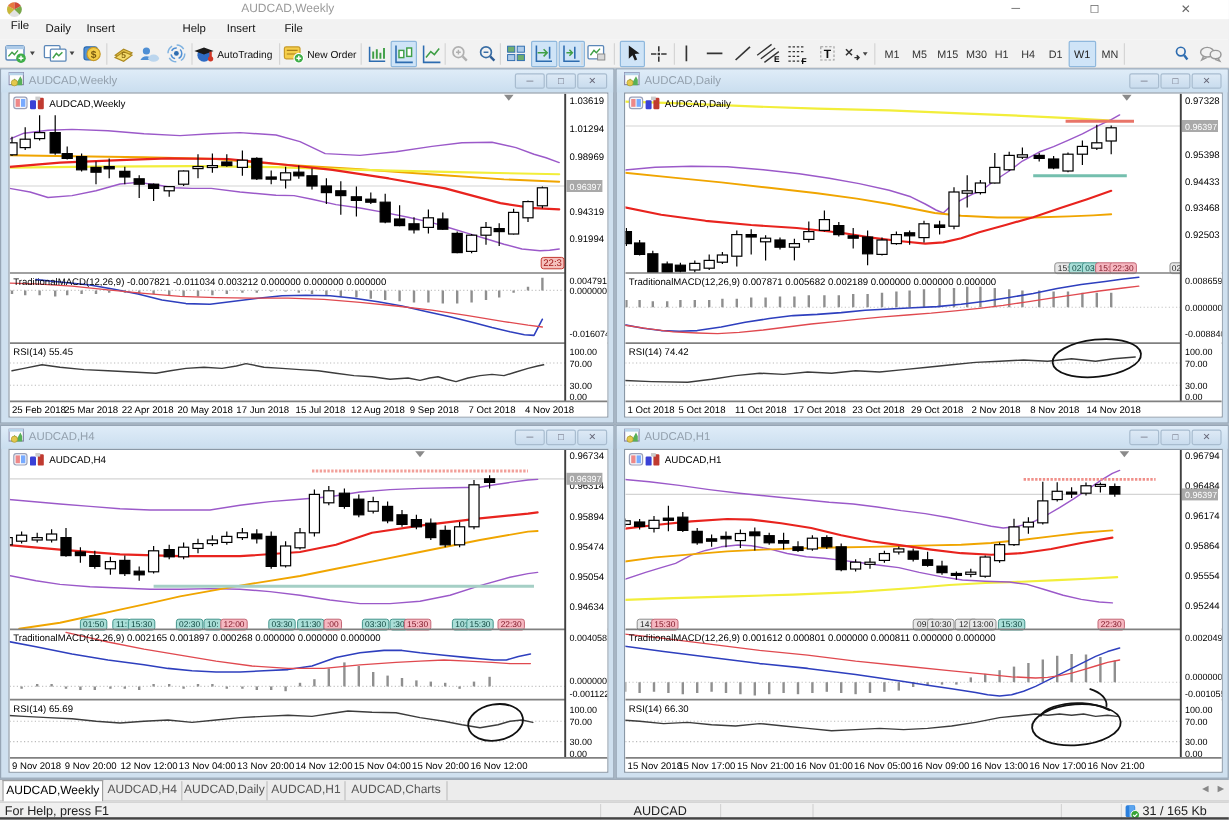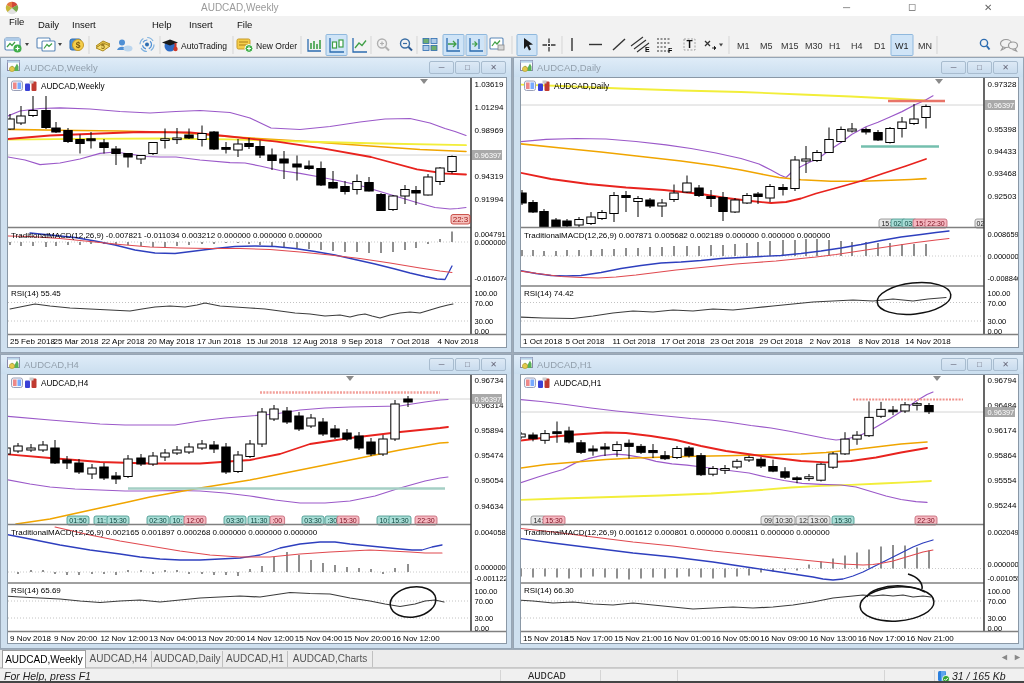--- a/index.html
+++ b/index.html
@@ -932,27 +932,27 @@
 <div class="abs" style="left:0;top:650px;width:1024px;height:18px;background:#ececec;border-bottom:1px solid #c8c8c8;font-size:10px;">
     <div class="abs" style="left:2px;top:0px;width:84px;height:18px;background:#fff;border:1px solid #9f9f9f;border-bottom:none;color:#000;text-align:center;line-height:17px;">AUDCAD,Weekly</div>
     <div class="abs" style="left:86px;top:1px;width:66px;height:16px;color:#555;text-align:center;line-height:16px;border-right:1px solid #c0c0c0;">AUDCAD,H4</div>
     <div class="abs" style="left:152px;top:1px;width:71px;height:16px;color:#555;text-align:center;line-height:16px;border-right:1px solid #c0c0c0;">AUDCAD,Daily</div>
     <div class="abs" style="left:223px;top:1px;width:65px;height:16px;color:#555;text-align:center;line-height:16px;border-right:1px solid #c0c0c0;">AUDCAD,H1</div>
     <div class="abs" style="left:288px;top:1px;width:85px;height:16px;color:#555;text-align:center;line-height:16px;border-right:1px solid #c0c0c0;">AUDCAD,Charts</div>
     <span class="abs" style="left:1000px;top:2px;color:#888;font-size:9px;">◄</span>
     <span class="abs" style="left:1013px;top:2px;color:#888;font-size:9px;">►</span>
   </div>
 <div class="abs" style="left:0;top:668px;width:1024px;height:15px;background:#f0f0f0;border-top:1px solid #cfcfcf;font-size:10.5px;color:#222;">
-    <span class="abs" style="left:4px;top:1px;font-style:italic;">For Help, press F1</span>
-    <span class="abs" style="left:528px;top:1px;font-family:Liberation Mono, monospace;">AUDCAD</span>
+    <span class="abs" style="left:4px;top:1px;">For Help, press F1</span>
+    <span class="abs" style="left:528px;top:1px;">AUDCAD</span>
     <div class="abs" style="left:500px;top:1px;width:1px;height:13px;background:#d5d5d5;"></div>
     <div class="abs" style="left:600px;top:1px;width:1px;height:13px;background:#d5d5d5;"></div>
     <div class="abs" style="left:677px;top:1px;width:1px;height:13px;background:#d5d5d5;"></div>
     <div class="abs" style="left:884px;top:1px;width:1px;height:13px;background:#d5d5d5;"></div>
     <div class="abs" style="left:934px;top:1px;width:1px;height:13px;background:#d5d5d5;"></div>
     <svg width="13" height="13" style="position:absolute;left:937px;top:1px;">
       <rect x="1" y="1" width="8" height="10" rx="1.5" fill="#2a7fdd"></rect>
       <path d="M4 1 L8.5 1 L8.5 11 L4 11 Z" fill="#5da5ee"></path>
       <circle cx="9" cy="9" r="3.6" fill="#35a435" stroke="#fff" stroke-width="0.8"></circle>
       <path d="M7.3 9 L8.6 10.3 L10.8 8" stroke="#fff" stroke-width="1" fill="none"></path>
     </svg>
-    <span class="abs" style="left:952px;top:1px;font-style:italic;">31 / 165 Kb</span>
+    <span class="abs" style="left:952px;top:1px;">31 / 165 Kb</span>
   </div>
 <div class="abs" style="left:0;top:681px;width:1024px;height:2px;background:#454545;"></div>
 </body></html>

